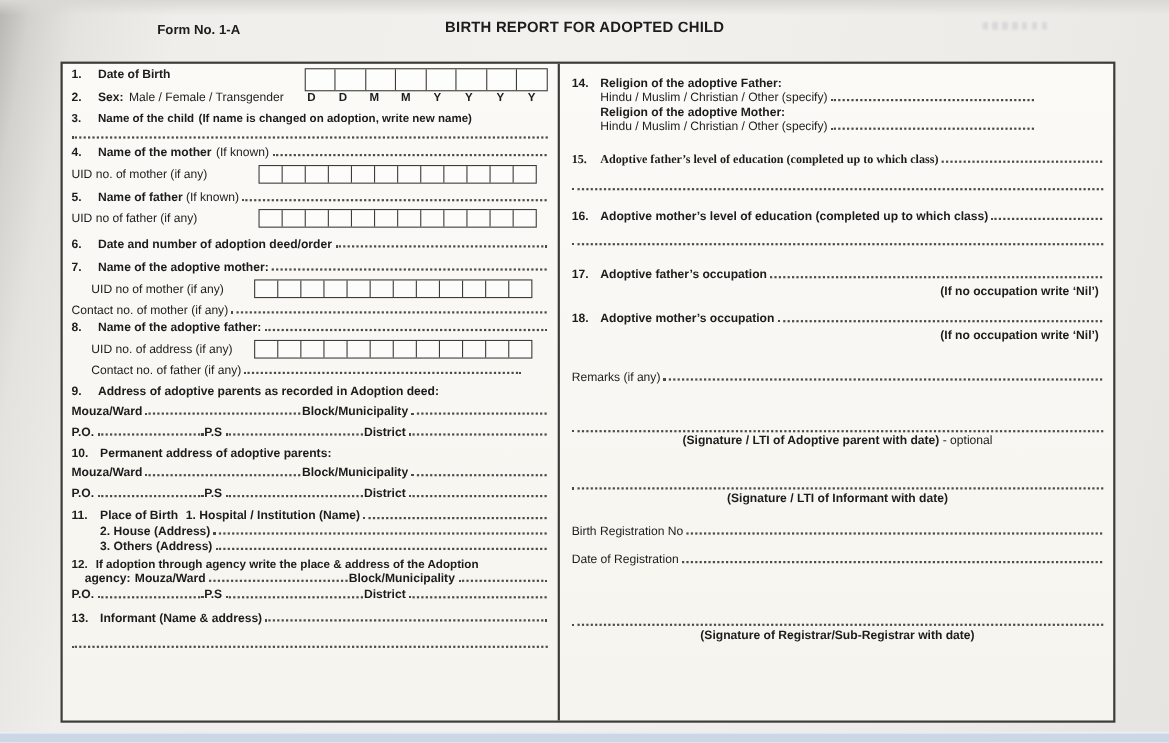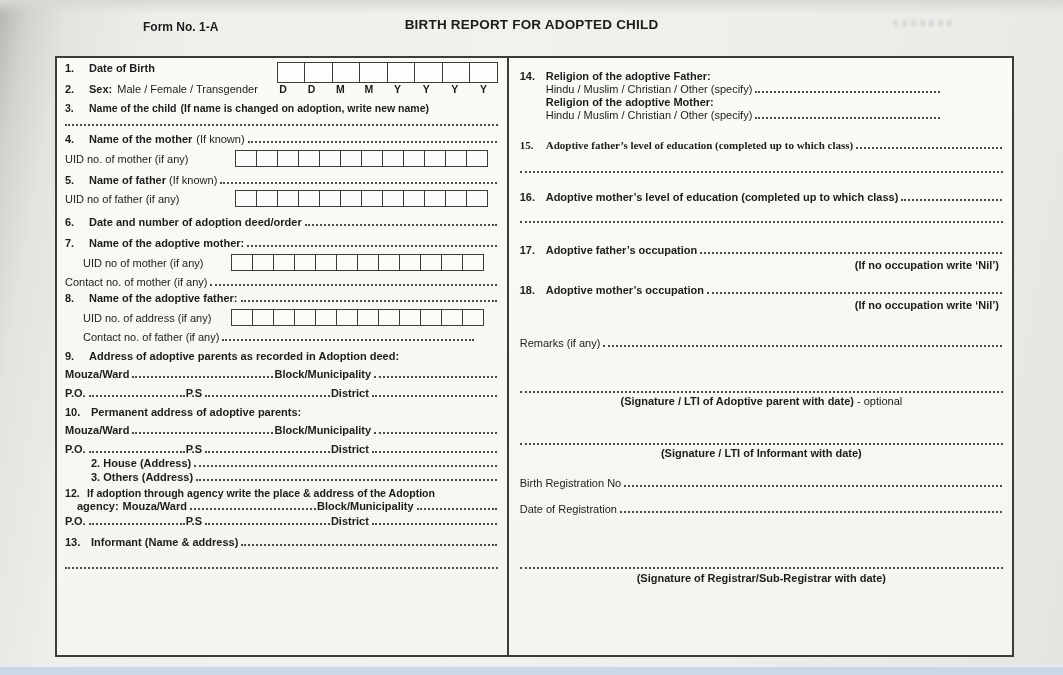--- a/index.html
+++ b/index.html
@@ -264,20 +264,26 @@
       </div>
       <div class="row" style="margin-top:7px;">
         <span class="b">P.O.</span>
         <span class="dots"></span>
         <span class="b">P.S</span>
         <span class="dots" style="flex:1.3;"></span>
         <span class="b">District</span>
         <span class="dots" style="flex:1.3;"></span>
       </div>
 
+      <div class="row" style="margin-top:8px;">
+        <span class="numr">11.</span>
+        <span class="b">Place of Birth</span>
+        <span class="b" style="margin-left:7px;">1. Hospital / Institution (Name)</span>
+        <span class="dots"></span>
+      </div>
       <div class="row" style="margin-top:2px;margin-left:26px;">
         <span class="b">2. House (Address)</span>
         <span class="dots"></span>
       </div>
       <div class="row" style="margin-top:2px;margin-left:26px;">
         <span class="b">3. Others (Address)</span>
         <span class="dots"></span>
       </div>
 
       <div class="row" style="margin-top:4px;font-size:10.6px;">

